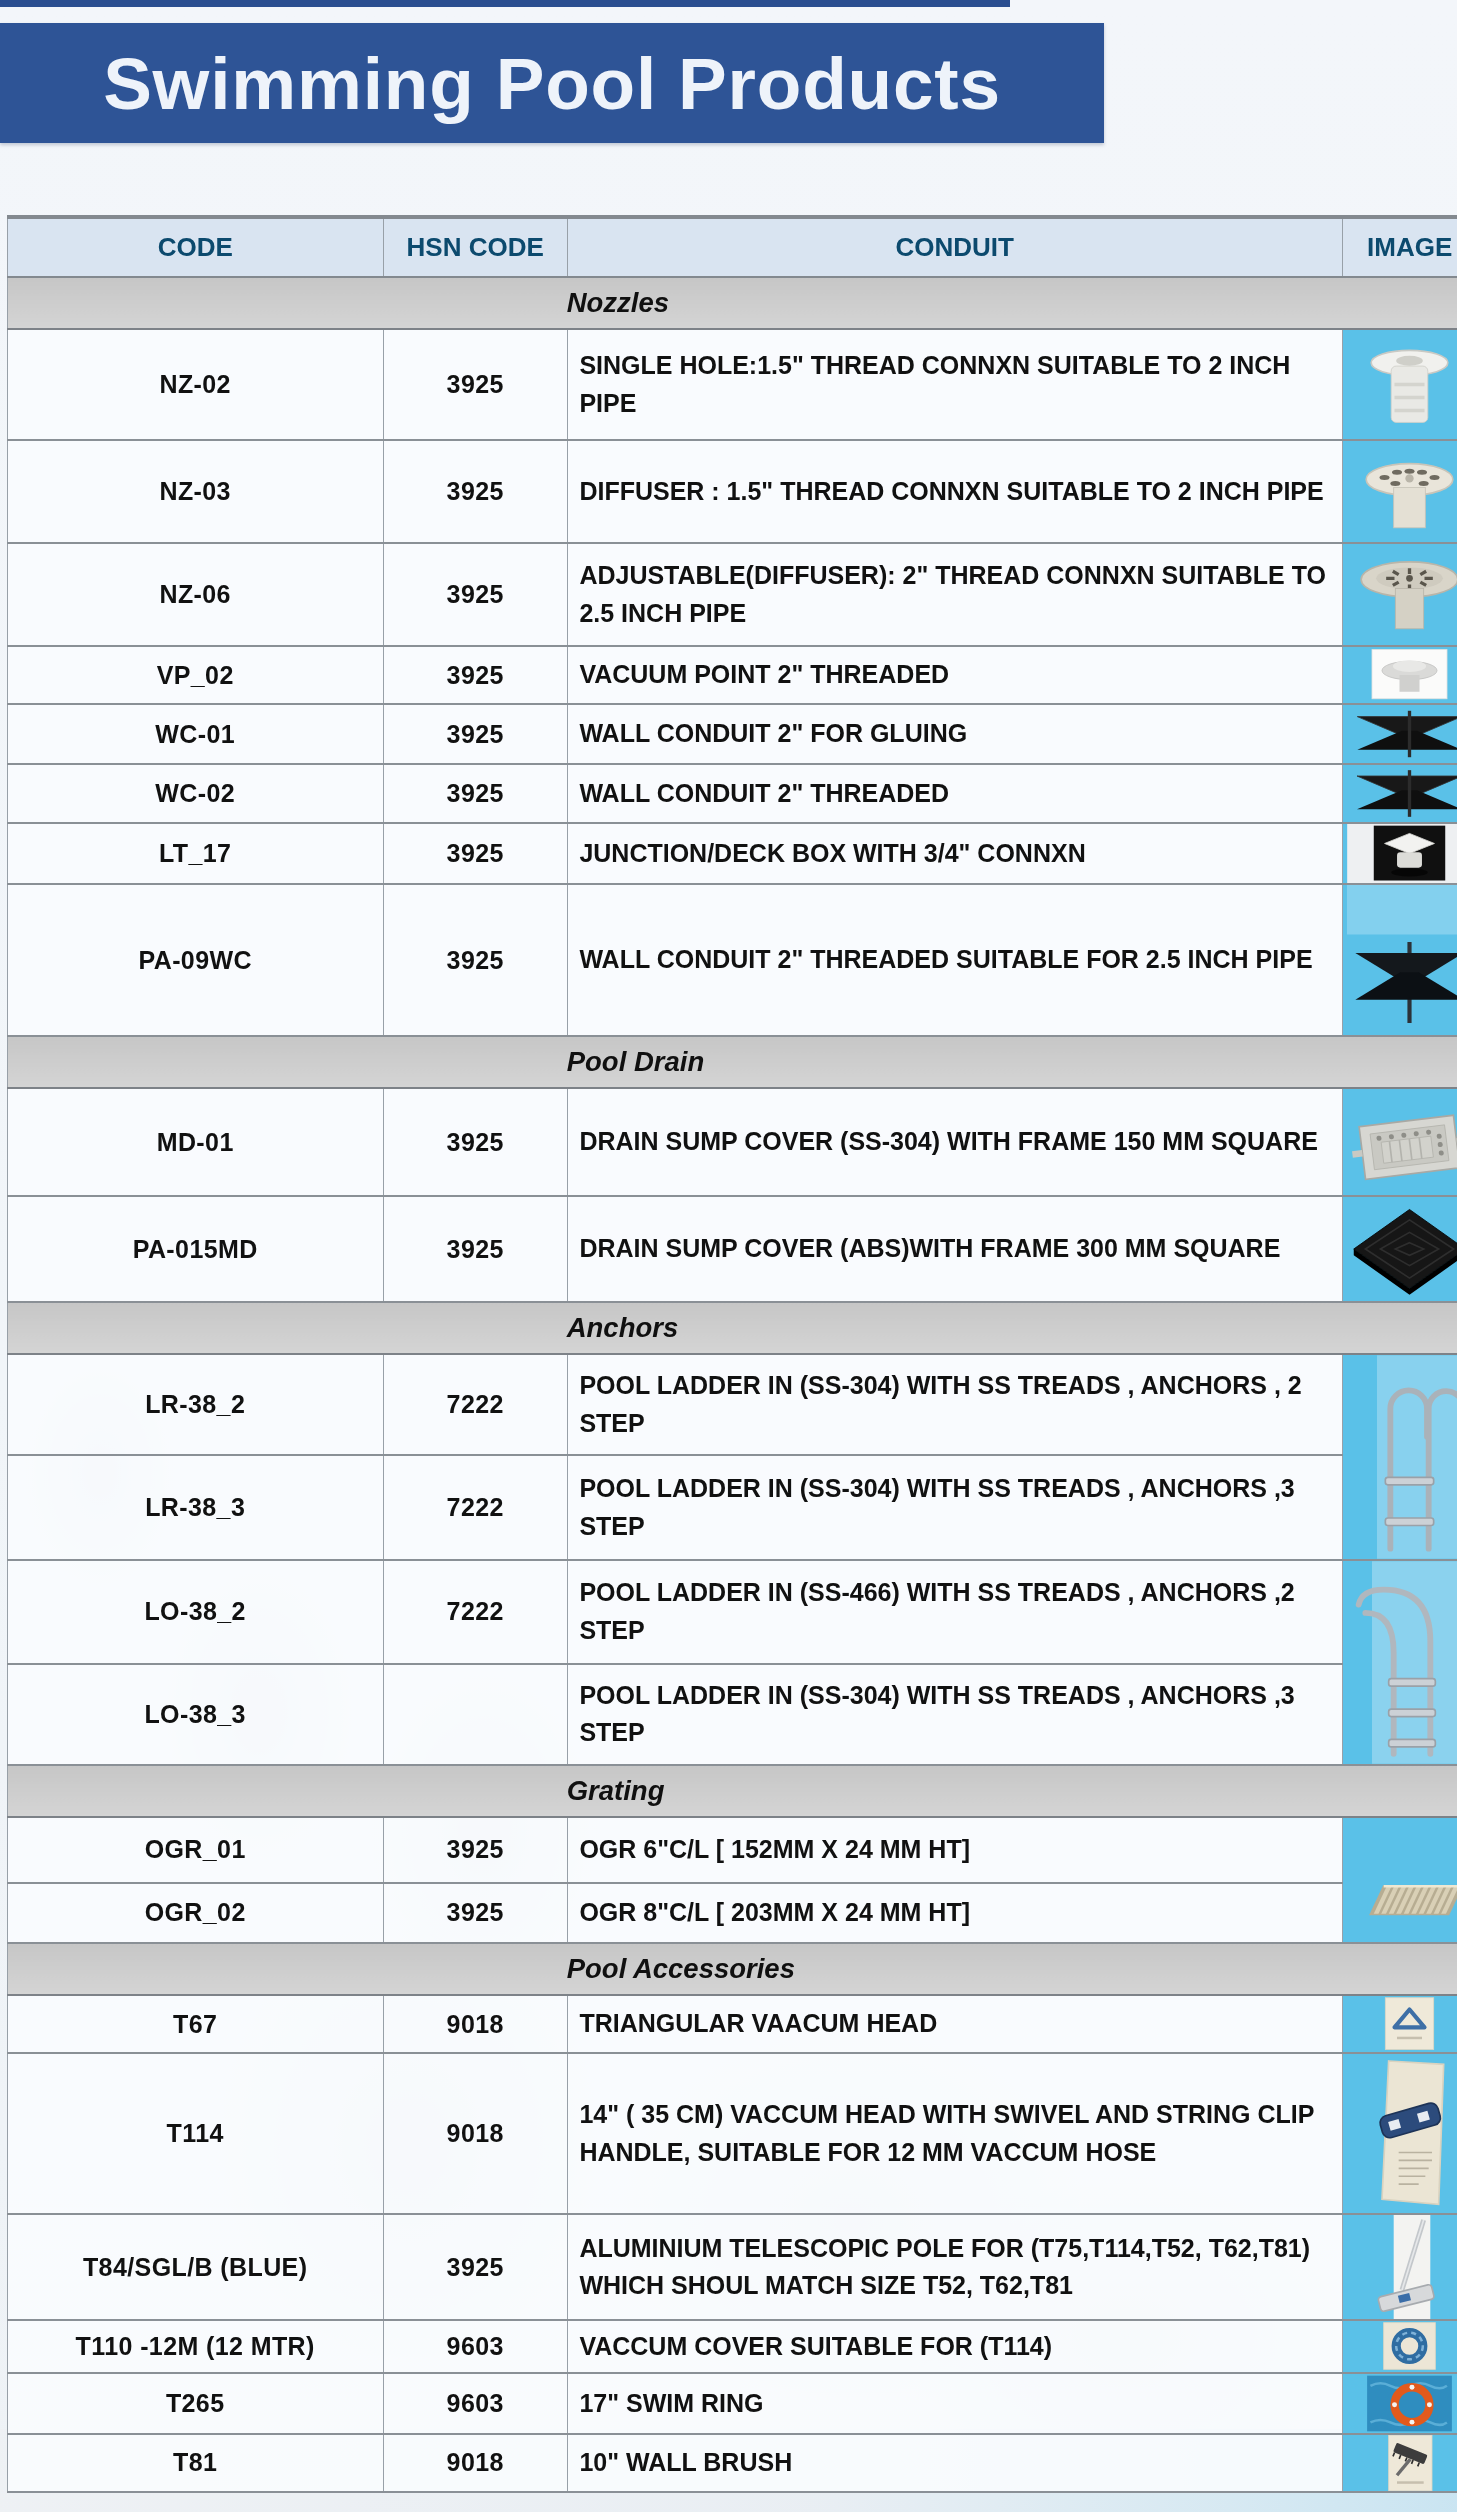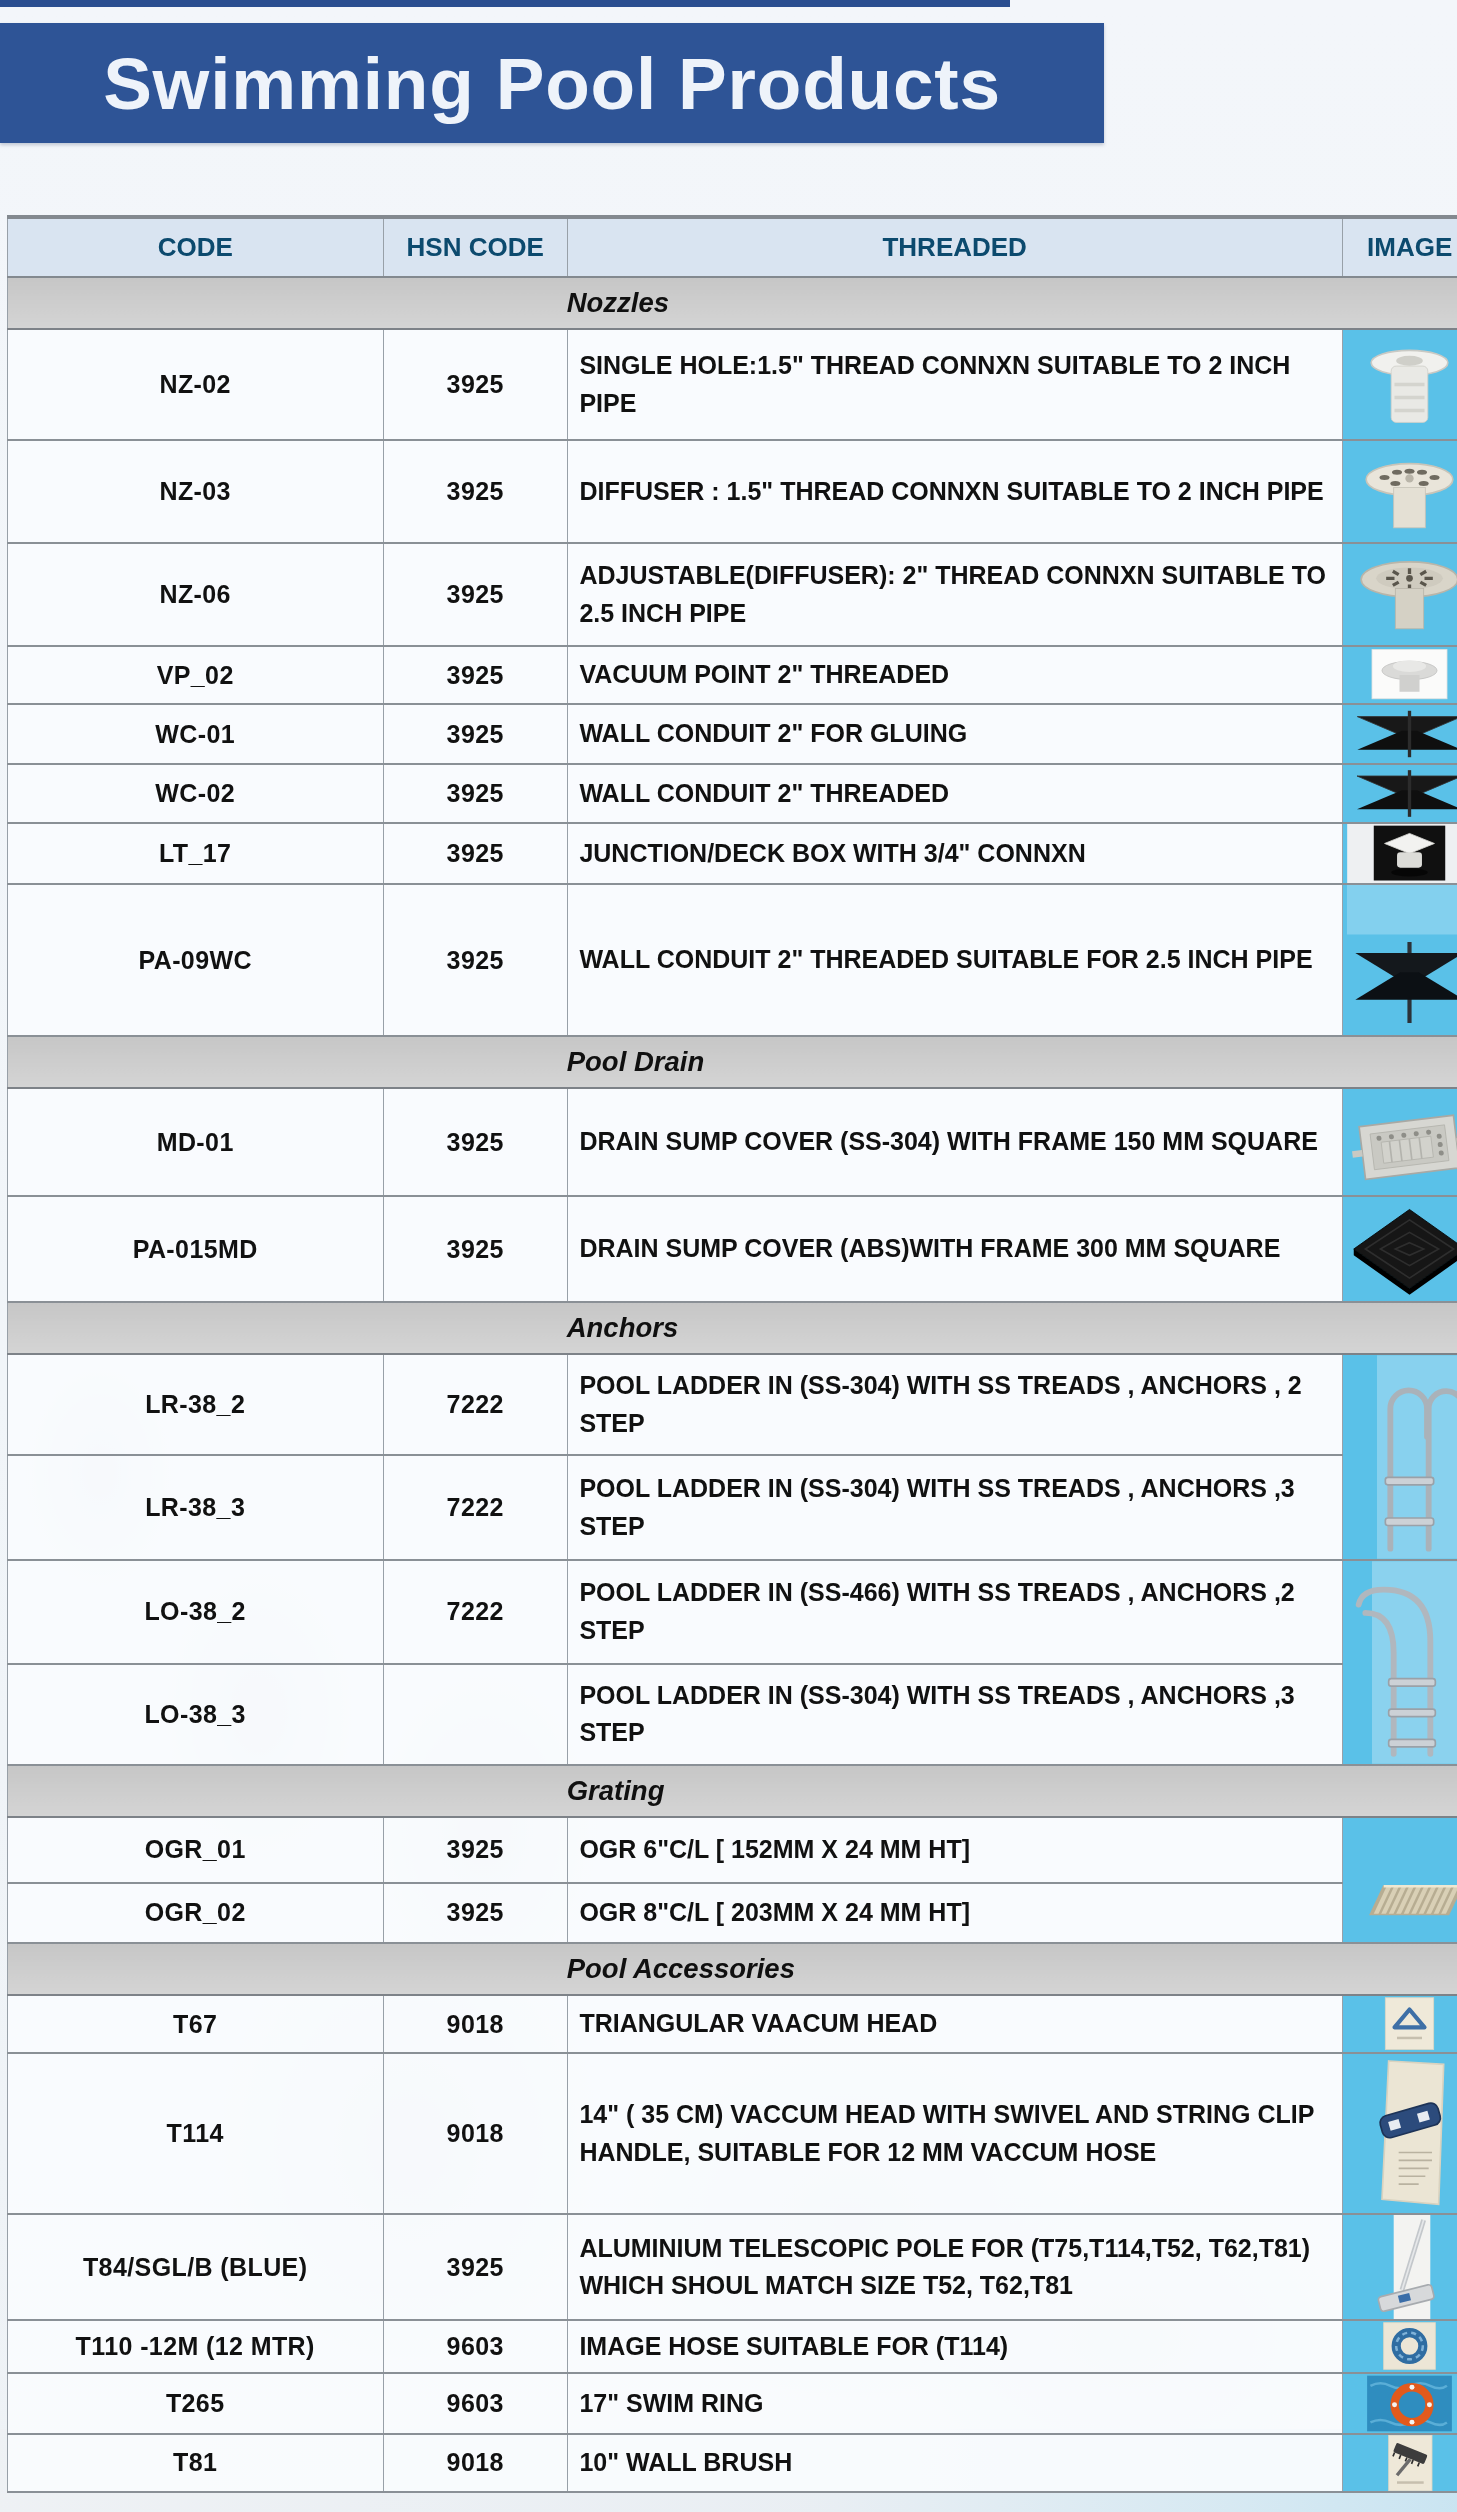--- a/index.html
+++ b/index.html
@@ -80,21 +80,21 @@
   <colgroup>
     <col style="width:376px">
       <col style="width:184px">
       <col style="width:775px">
       <col style="width:135px">
   </colgroup>
   <thead>
     <tr>
       <th>CODE</th>
       <th>HSN CODE</th>
-      <th>THREADED</th>
+      <th>CONDUIT</th>
       <th>IMAGE</th>
     </tr>
   </thead>
   <tbody>
       <tr class="band">
         <td colspan="4">
           <div class="band-label">Nozzles</div>
         </td>
       </tr>
       <tr style="height: 109px;">
@@ -390,21 +390,21 @@
    <g transform="rotate(-14 70 100)">
    <rect x="38" y="91" width="66" height="18" rx="4" fill="#d7d9db" stroke="#a7abaf" stroke-width="2"></rect>
    <rect x="62" y="95" width="14" height="9" fill="#3b6ea8"></rect>
             </g>
           </svg>
         </td>
       </tr>
       <tr style="height: 50px;">
         <td class="code">T110 -12M (12 MTR)</td>
         <td class="hsn">9603</td>
-        <td class="product">IMAGE HOSE SUITABLE FOR (T114)</td>
+        <td class="product">VACCUM COVER SUITABLE FOR (T114)</td>
         <td class="image" rowspan="1" style="background: rgb(90, 193, 232);">
           <svg width="125" height="50" viewBox="0 0 150 60">
    <rect x="44" y="2" width="62" height="56" fill="#ece6d6" stroke="#ddd6c4"></rect>
    <circle cx="75" cy="30" r="16" fill="none" stroke="#2f6da2" stroke-width="11"></circle>
    <circle cx="75" cy="30" r="16" fill="none" stroke="#7fb2d8" stroke-width="3" stroke-dasharray="6 5"></circle>
           </svg>
         </td>
       </tr>
       <tr style="height: 59px;">
         <td class="code">T265</td>

